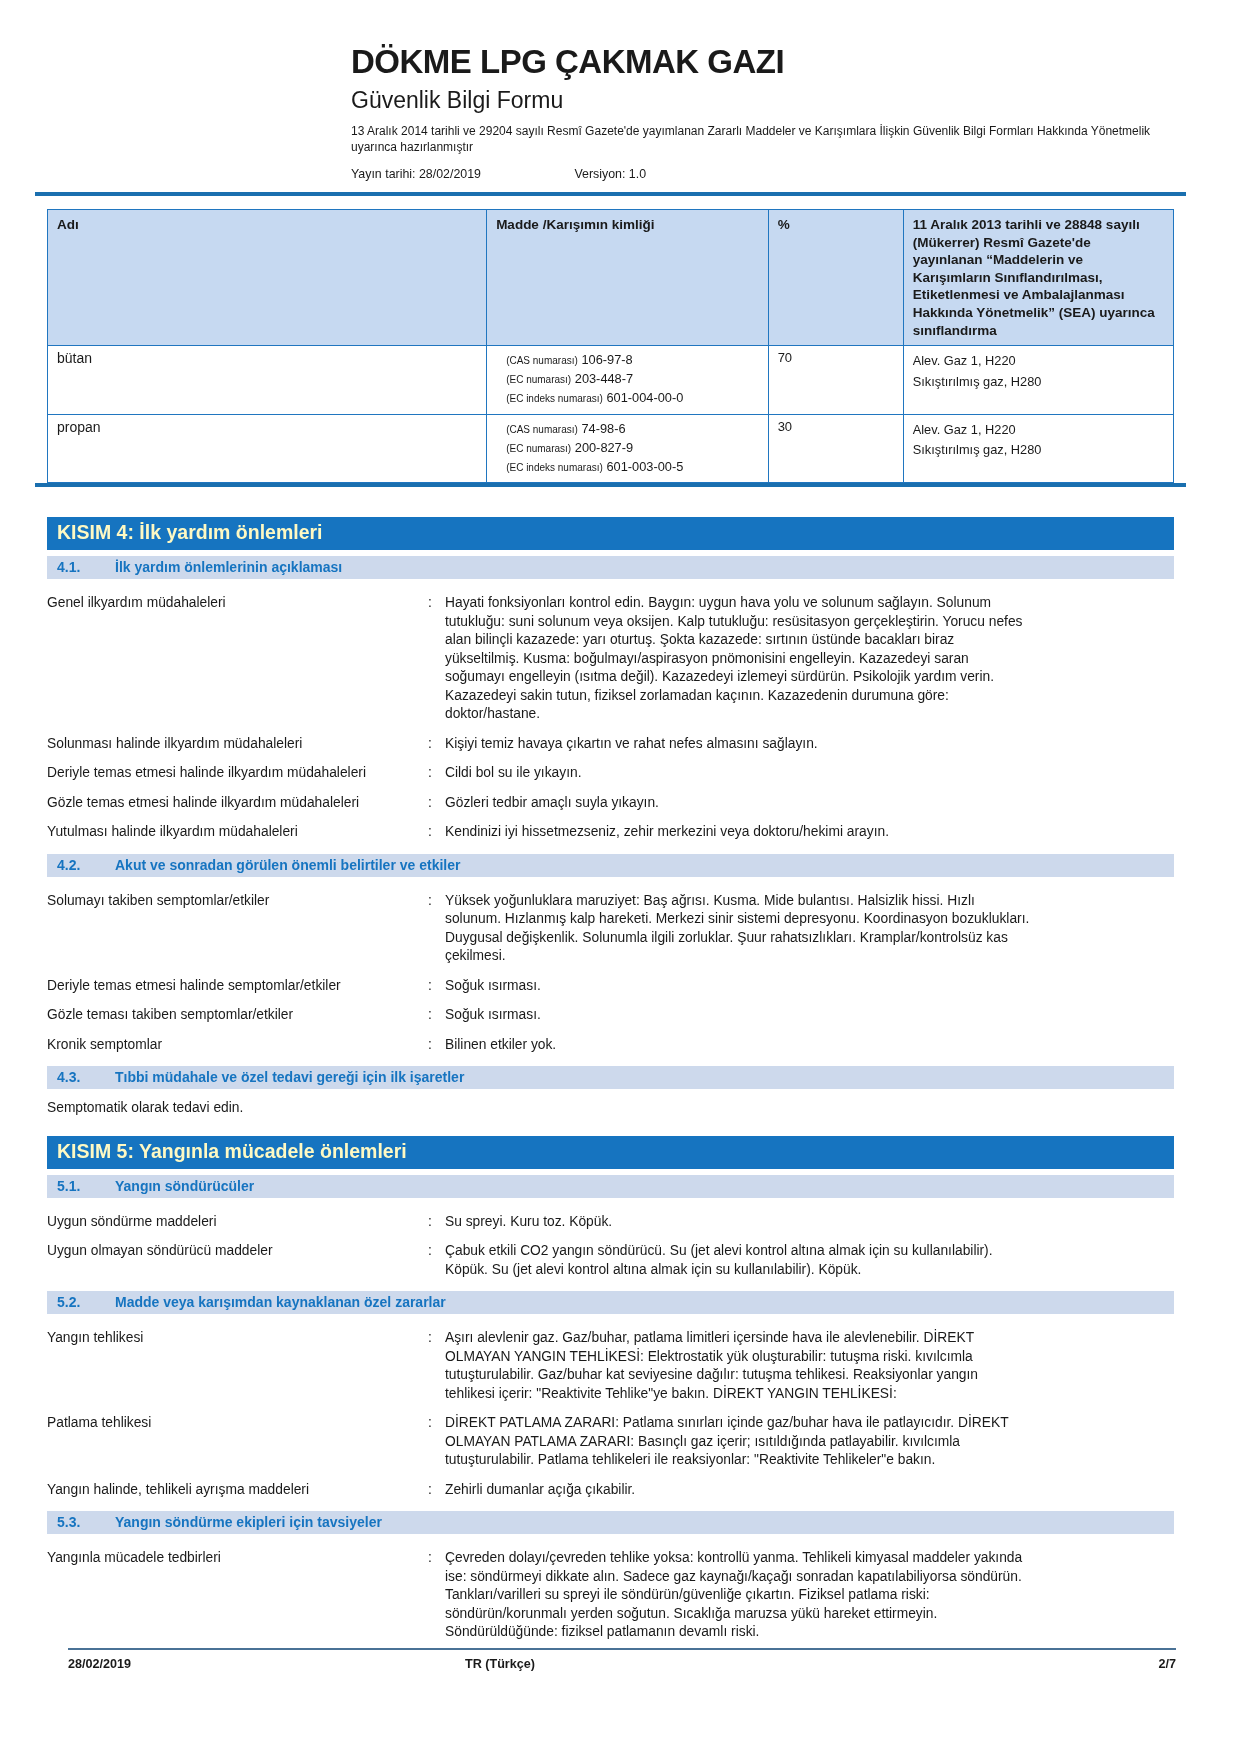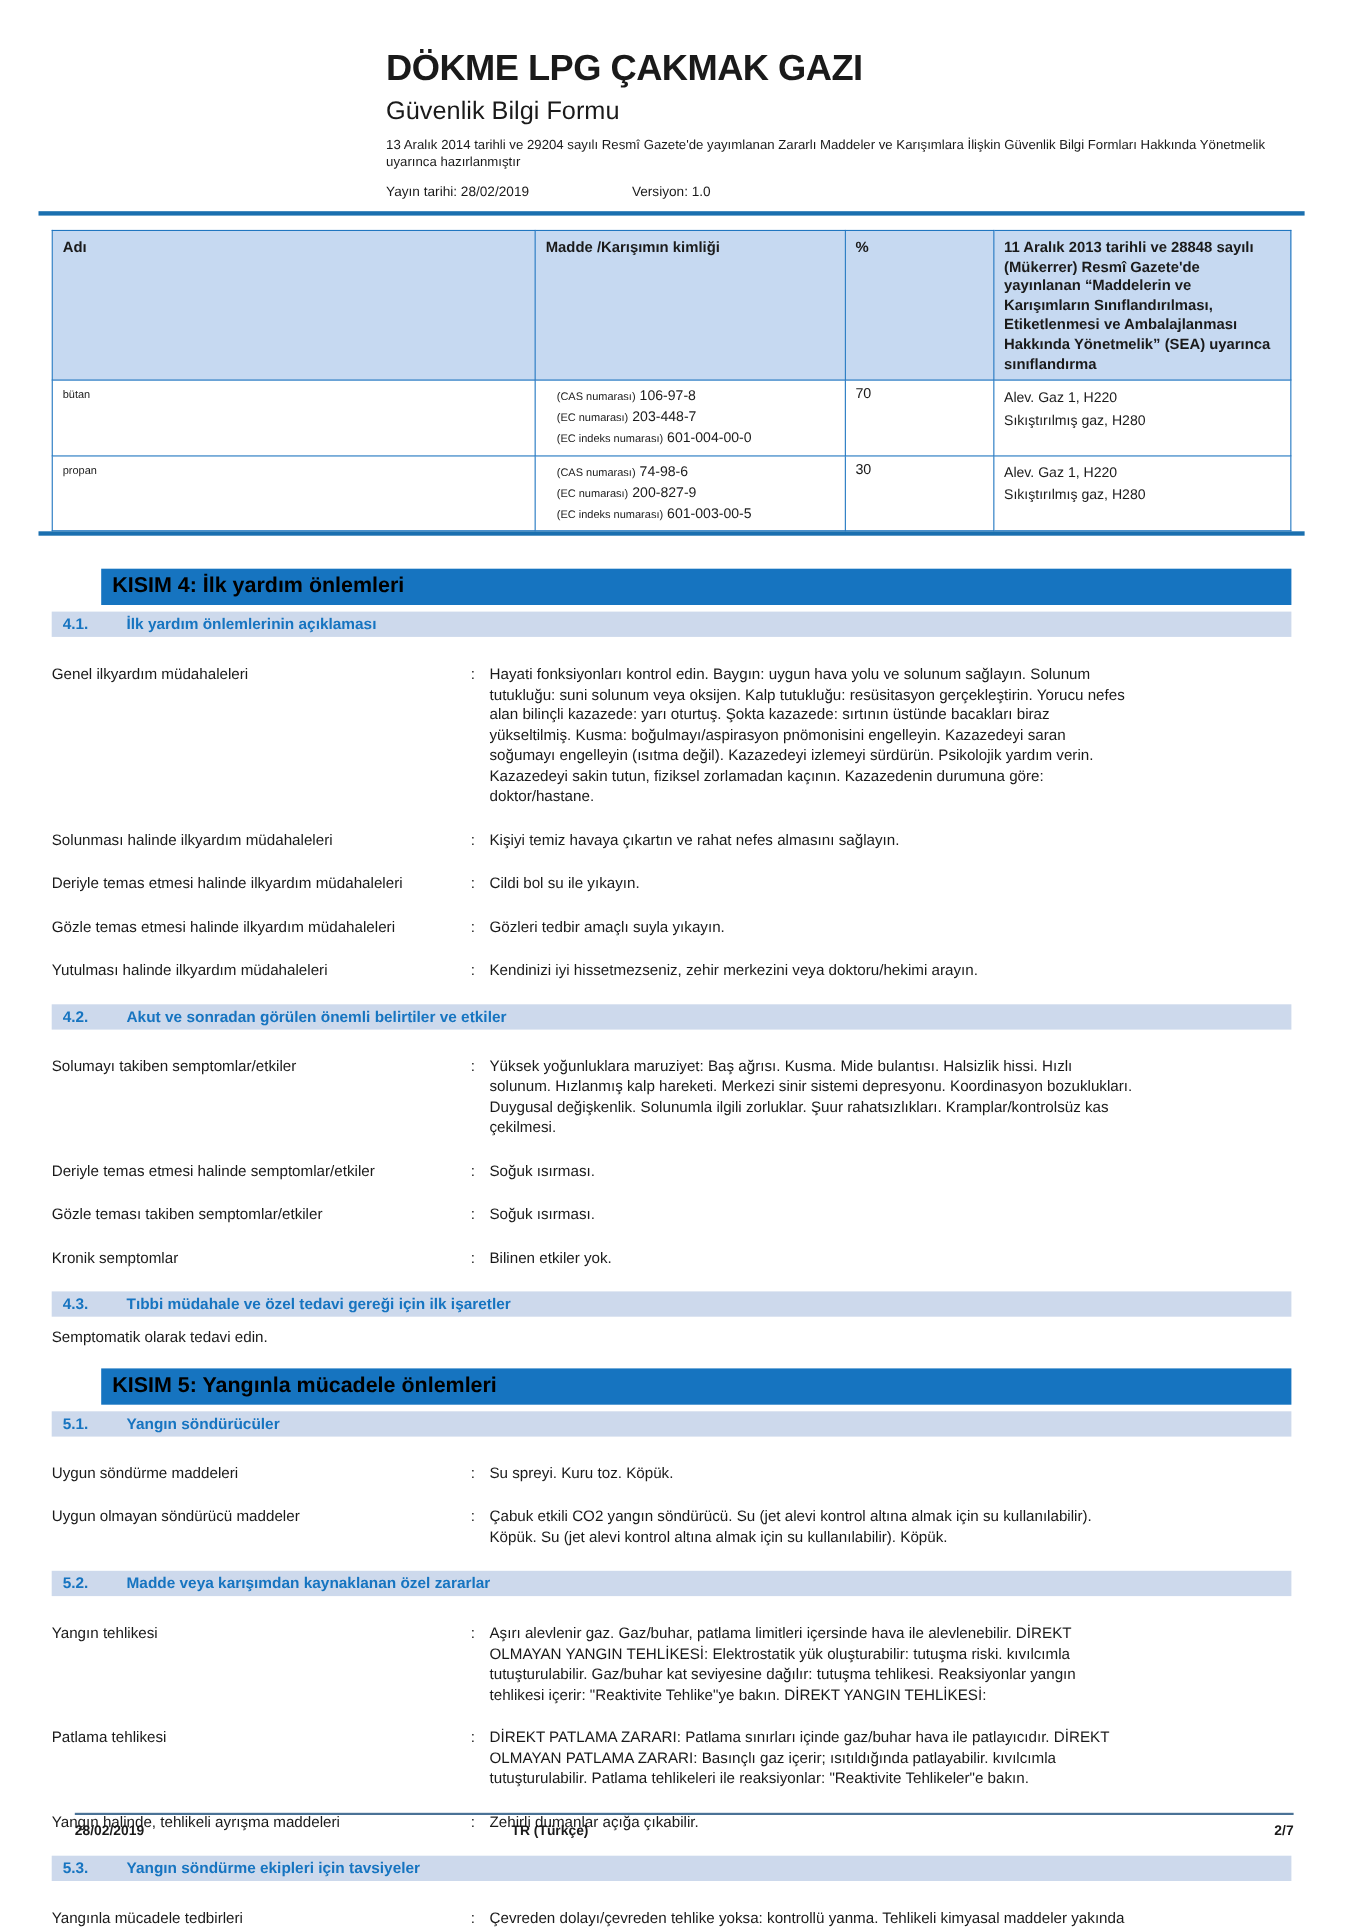--- a/index.html
+++ b/index.html
@@ -32,38 +32,38 @@
   table.comp th {
     background:var(--table-header-bg,#c6d9f1);
     font-size:13.5px; font-weight:bold; line-height:1.3; padding:6px 9px;
   }
   table.comp td { padding:4px 9px 7px; font-size:13px; }
   .c1 { width:39%; } .c2 { width:25%; } .c3 { width:12%; } .c4 { width:24%;margin-left:20px; }
   .id-line { line-height:1.3; margin-top:2px; white-space:nowrap; }
   .id-label { font-size:10px;margin-left:10px; }
   .id-value { font-size:12.8px; }
   .cls-line { font-size:12.8px; line-height:1.45; margin-top:2px; }
-  td .name { font-size:10px; }
+  td .name { font-size:14px; }
 
   
   .banner {
-    background:var(--section-banner-bg,#1674c0); color:#000000;
-    font-size:19.5px; font-weight:bold; padding:4px 10px 6px; margin-top:30px;margin-left:45px;
+    background:var(--section-banner-bg,#1674c0); color:#fef9c3;
+    font-size:19.5px; font-weight:bold; padding:4px 10px 6px; margin-top:30px;
   }
   .subbanner {
     background:var(--subsection-bg,#cdd9ec); color:var(--subsection-text,#1674c0);
     font-size:14px; font-weight:bold; padding:3px 10px 4px; margin-top:6px;
     display:flex;
   }
   .subbanner.later { margin-top:12px; }
   .sub-num { width:58px; flex-shrink:0; }
 
   
   .rows { padding-top:4px; }
-  .row { display:flex; align-items:flex-start; margin:21px 0; font-size:13.8px; line-height:18.5px; }
+  .row { display:flex; align-items:flex-start; margin:11px 0; font-size:13.8px; line-height:18.5px; }
   .row .label { width:330px; flex-shrink:0; margin-right:51px; }
   .row .colon { width:17px; flex-shrink:0; }
   .row .colon::before { content:":"; }
   .row .value { width:585px; }
   .note { font-size:13.8px; line-height:18.5px; margin:10px 0 8px; }
 
   
   .footer { position:absolute; left:68px; right:64px; top:1648px;font-weight:bold; }
   .footer-rule { border-top:2px solid var(--footer-rule,#4a7296); }
   .footer-row { position:relative; margin-top:7px; font-size:12.6px; display:flex; justify-content:space-between; }

